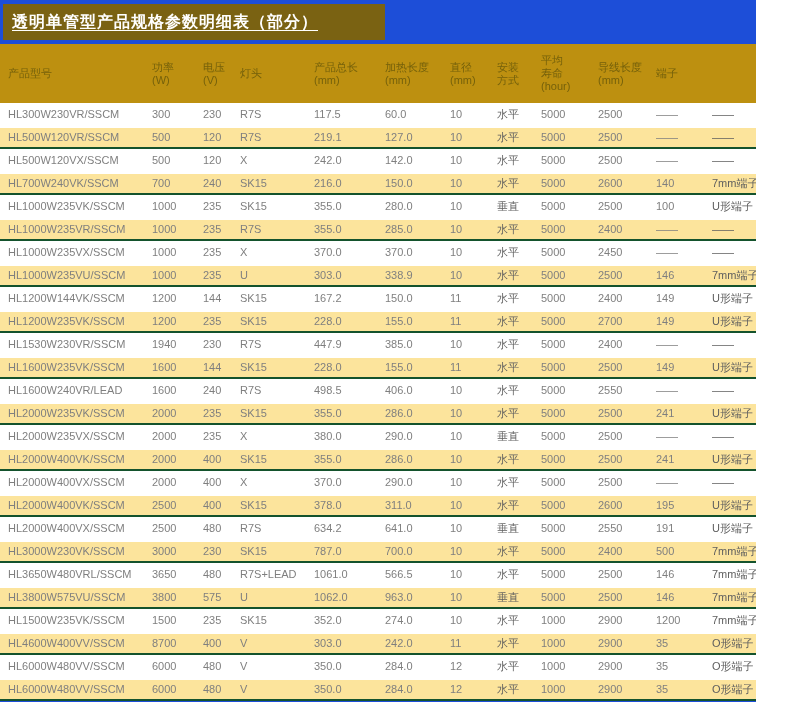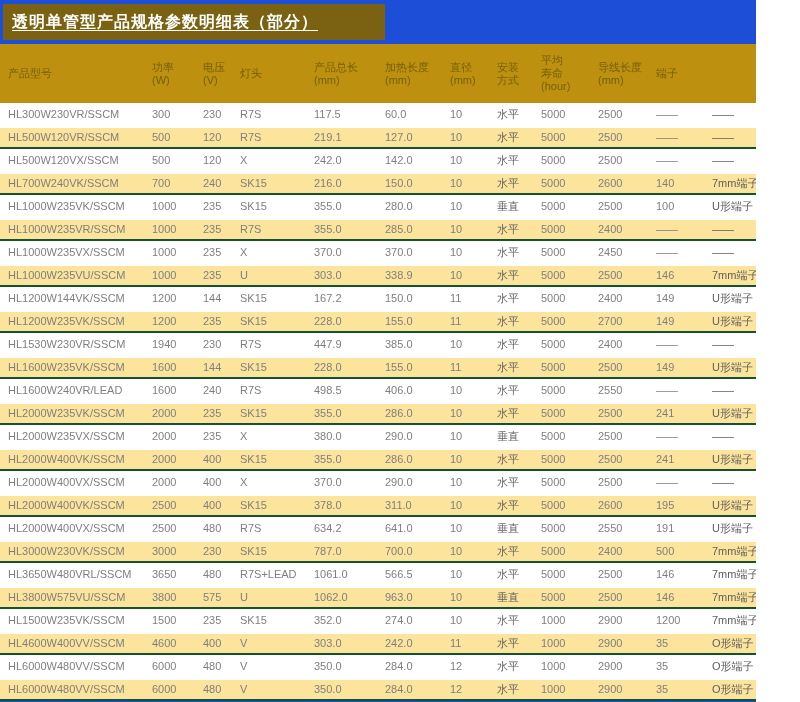--- a/index.html
+++ b/index.html
@@ -431,21 +431,21 @@
           <div class="td">274.0</div>
           <div class="td">10</div>
           <div class="td cjk">水平</div>
           <div class="td">1000</div>
           <div class="td">2900</div>
           <div class="td">1200</div>
           <div class="td cjk">7mm端子</div>
         </div>
         <div class="tr alt">
           <div class="td">HL4600W400VV/SSCM</div>
-          <div class="td">4600</div>
+          <div class="td">8700</div>
           <div class="td">400</div>
           <div class="td">V</div>
           <div class="td">303.0</div>
           <div class="td">242.0</div>
           <div class="td">11</div>
           <div class="td cjk">水平</div>
           <div class="td">1000</div>
           <div class="td">2900</div>
           <div class="td">35</div>
           <div class="td cjk">O形端子</div>

